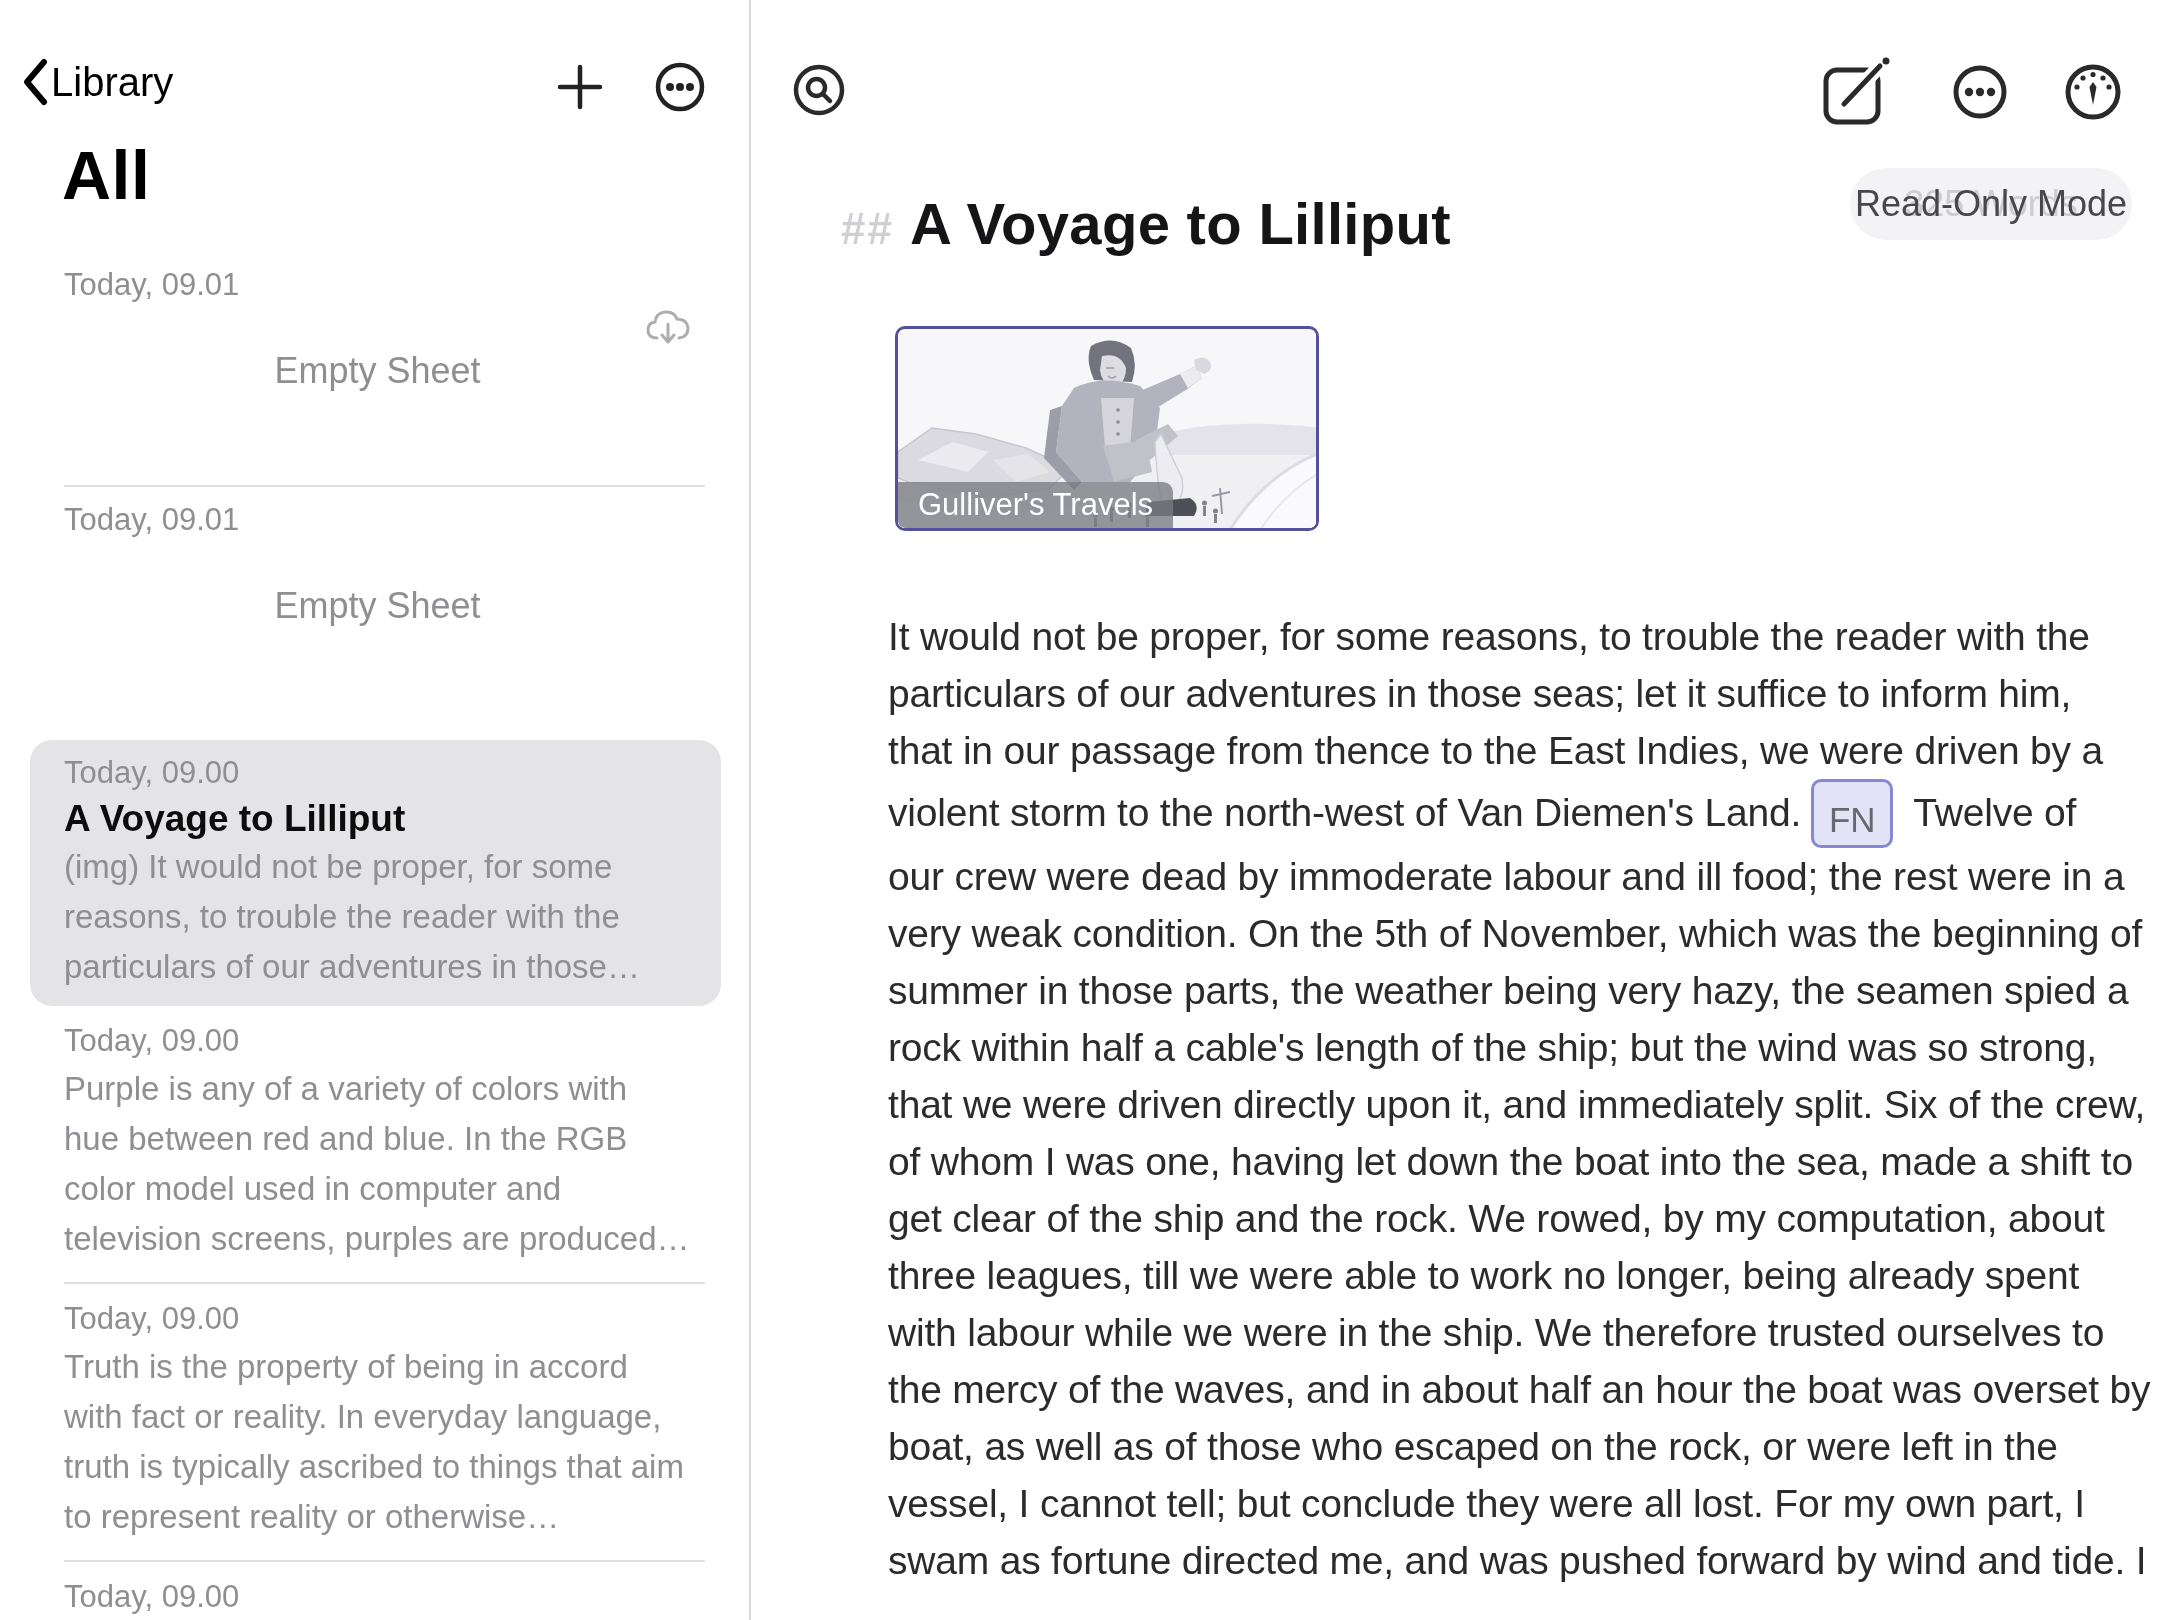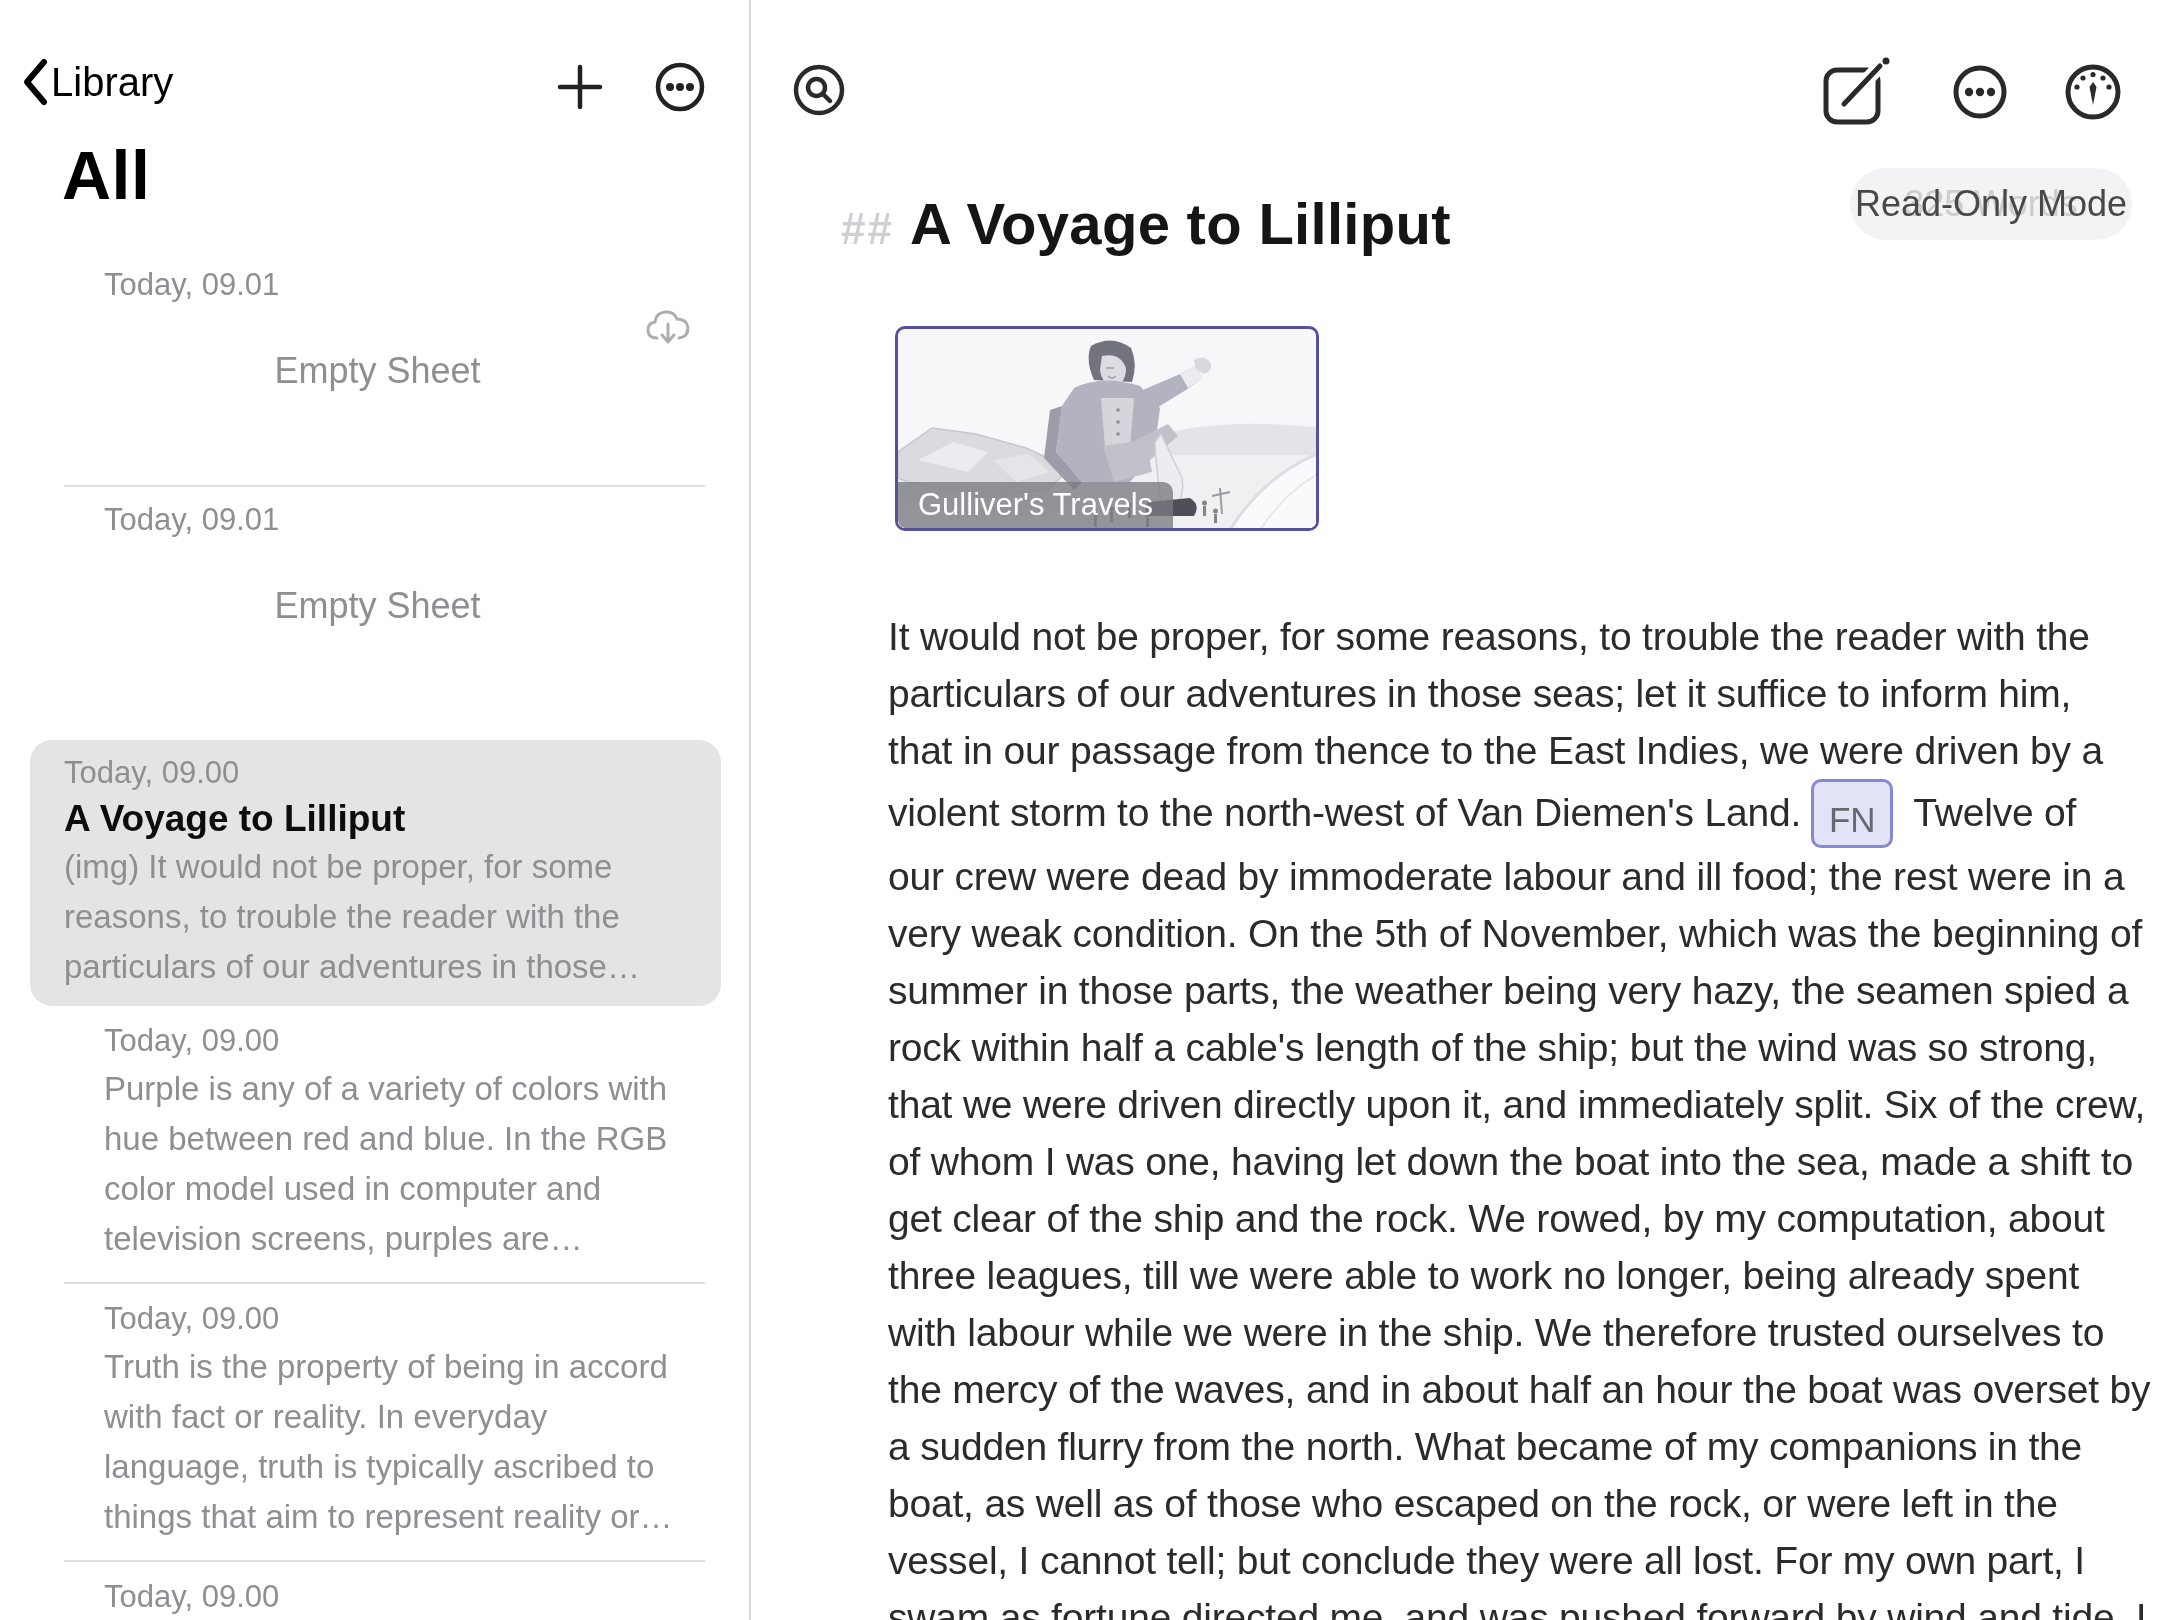--- a/index.html
+++ b/index.html
@@ -25,21 +25,21 @@
 
   
   .sidebar{position:absolute;left:0;top:0;width:751px;height:1620px;background:#fff;
            border-right:2px solid var(--split);overflow:hidden;}
   .side-header{position:absolute;left:0;top:58px;width:100%;height:64px;}
   .back-btn{position:absolute;left:22px;top:0;display:flex;align-items:center;gap:3px;cursor:default;}
   .back-label{font-size:40px;color:#000;}
   .hdr-icons{position:absolute;right:44px;top:4px;display:flex;align-items:center;gap:52px;}
   .side-title{position:absolute;left:62px;top:136px;font-size:68px;font-weight:800;color:#000;letter-spacing:.5px;}
   .sheet-list{position:absolute;left:0;top:252px;width:100%;}
-  .row{position:relative;padding-left:40px;}
+  .row{position:relative;}
   .row-inner{padding:14px 58px 0 64px;}
   .row-date{font-size:31px;line-height:38px;color:var(--gray);}
   .row-empty{height:233px;}
   .row-empty .empty-label{position:absolute;left:64px;right:58px;top:98px;text-align:center;
       font-size:36px;color:var(--gray);}
   .cloud{position:absolute;right:58px;top:56px;}
   .hr{height:2px;background:var(--rowline);margin:0 44px 0 64px;}
   .card{margin:20px 28px 0 30px;background:var(--cardbg);border-radius:22px;
         padding:14px 34px 14px 34px;}
   .card .row-date{margin-bottom:4px;}
@@ -275,19 +275,18 @@
         <div class="bline">our crew were dead by immoderate labour and ill food; the rest were in a</div>
         <div class="bline">very weak condition. On the 5th of November, which was the beginning of</div>
         <div class="bline">summer in those parts, the weather being very hazy, the seamen spied a</div>
         <div class="bline">rock within half a cable's length of the ship; but the wind was so strong,</div>
         <div class="bline">that we were driven directly upon it, and immediately split. Six of the crew,</div>
         <div class="bline">of whom I was one, having let down the boat into the sea, made a shift to</div>
         <div class="bline">get clear of the ship and the rock. We rowed, by my computation, about</div>
         <div class="bline">three leagues, till we were able to work no longer, being already spent</div>
         <div class="bline">with labour while we were in the ship. We therefore trusted ourselves to</div>
         <div class="bline">the mercy of the waves, and in about half an hour the boat was overset by</div>
-        <div class="bline">a sudden flurry from the north. What became of my companions in the</div>
         <div class="bline">boat, as well as of those who escaped on the rock, or were left in the</div>
         <div class="bline">vessel, I cannot tell; but conclude they were all lost. For my own part, I</div>
         <div class="bline">swam as fortune directed me, and was pushed forward by wind and tide. I</div>
       </div>
   </div>
 </div>
 
 </body></html>

